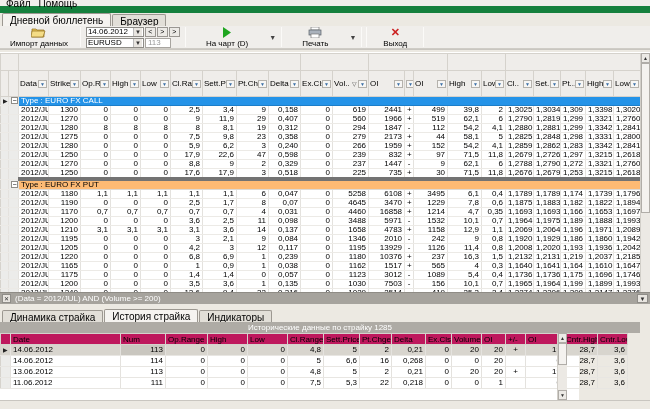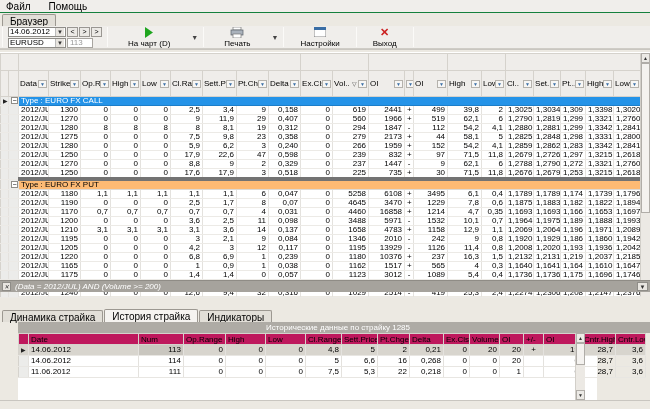--- a/index.html
+++ b/index.html
@@ -3,21 +3,21 @@
 <meta charset="utf-8">
 <style>
   * { box-sizing: border-box; margin: 0; padding: 0; }
   html,body { width:650px; height:409px; overflow:hidden; }
   body {
     font-family:"Liberation Sans", sans-serif;
     background:#ece9e2; color:#000; position:relative; font-size:11px;
   }
   
   .menubar { position:absolute; top:0; left:0; width:650px; height:13px;
-    background:#f0eeeb; border-bottom:1px solid #15803d; display:flex; align-items:center; padding-left:4px; gap:14px; font-size:10px; }
+    background:#f0eeeb; border-bottom:7px solid #15803d; display:flex; align-items:center; padding-left:4px; gap:4px; font-size:10px; }
   .menu-item { padding:0 2px; cursor:default; }
   
   .tabbar { position:absolute; top:13px; left:0; width:650px; height:13px; display:flex; align-items:flex-end; padding-left:2px; }
   .tab { font-size:10px; padding:1px 7px 0 7px; border:1px solid #9c9891; border-bottom:none;
     border-radius:2px 2px 0 0; background:#e2dfd8; margin-right:1px; height:12px; line-height:11px; }
   .tab.active { background:#f5f3f0; height:13px; font-weight:normal; }
   
   .toolbar { position:absolute; top:26px; left:0; width:650px; height:23px;
     background:#f0eeeb; border-bottom:1px solid #cfccc6; display:flex; align-items:stretch; }
   .tsep { width:1px; background:#d2cfc9; border-right:1px solid #fbfaf8; margin:1px 2px; }
@@ -64,33 +64,33 @@
     line-height:5px; text-align:center; vertical-align:middle; }
   .rowmark { font-size:6px; color:#222; }
   th.chdr { border-bottom:1px solid #b4764f; }
   
   .vscroll { position:absolute; right:0; width:10px; background:#ece9e4; border-left:1px solid #d2cfc9; }
   .vscroll.main { top:0; height:243px; }
   .sbtn { height:10px; background:#eceae6; border:1px solid #b0ada8; font-size:5px; text-align:center; line-height:9px; color:#333; }
   .sthumb { background:#f4f2ef; border:1px solid #b0ada8; }
   .vscroll.main .sthumb { height:150px; }
   
-  .filterbar { position:absolute; top:280px; left:0; width:650px; height:12px; background:#a6a39d;
+  .filterbar { position:absolute; top:292px; left:0; width:650px; height:12px; background:#a6a39d;
     display:flex; align-items:center; color:#fff; font-size:8px; gap:4px; padding:0 2px;
-    border-top:1px solid #8f8c86;font-style:italic; }
+    border-top:1px solid #8f8c86; }
   .fclose { width:9px; height:9px; background:#e8e5e0; border:1px solid #8f8d88; color:#333;
     font-size:6px; line-height:8px; text-align:center; flex:none; }
   .fspacer { flex:1; }
   .fmore { width:11px; height:9px; background:#e8e5e0; border:1px solid #8f8d88; color:#333;
     font-size:6px; line-height:8px; text-align:center; flex:none; }
   
   .btabbar { position:absolute; top:308px; left:0; width:650px; height:14px; display:flex; align-items:flex-end; padding-left:2px;
     background:#ece9e2; }
   
-  .bot-grid { position:absolute; top:322px; left:0; width:579px; height:78px; background:#fff;margin-left:18px; }
+  .bot-grid { position:absolute; top:322px; left:0; width:579px; height:78px; background:#fff; }
   .bot-title { height:11px; background:#aeaba5; color:#fff; font-size:8px; line-height:11px; text-align:center; width:640px; }
   table.bgrid { border-collapse:collapse; table-layout:fixed; width:628px; font-size:8px; }
   table.bgrid th { font-weight:normal; background:#be185d; border:1px solid #d5d2cc; height:11px; text-align:left;
     padding:0 2px; overflow:hidden; white-space:nowrap; }
   table.bgrid td { height:11px; line-height:10px; border-right:1px solid #e4e2de; border-bottom:1px solid #e8e6e2;
     padding:0 2px; overflow:hidden; white-space:nowrap; }
   tr.selrow td { background:#d8d5ce; }
   tr.selrow td.focuscell { background:#c9c6bf; }
   .vscroll.bot { top:11px; height:67px; right:12px; }
   .vscroll.bot .sthumb { height:22px; }
@@ -99,24 +99,34 @@
 </style>
 </head>
 <body>
 
 <div class="menubar">
   <span class="menu-item">Файл</span>
   <span class="menu-item">Помощь</span>
 </div>
 
 <div class="tabbar">
+  <span class="tab active">Дневной бюллетень</span>
   <span class="tab">Браузер</span>
 </div>
 
 <div class="toolbar">
+  <div class="tbtn">
+    <span class="ico">
+      <svg width="15" height="11" viewBox="0 0 15 11">
+          <path d="M1 2 h4 l1 1 h7 v7 h-12 z" fill="#e8c558" stroke="#8f6d1e" stroke-width="0.7"></path>
+          <path d="M1 4 h13 l-2 6 h-12 z" fill="#f4dc86" stroke="#8f6d1e" stroke-width="0.7"></path>
+        </svg>
+    </span>
+    <span>Импорт данных</span>
+  </div>
   <div class="tsep"></div>
   <div class="date-block">
     <div class="date-row">
       <div class="combo">
         <span>14.06.2012</span>
         <span class="dd">▼</span>
       </div>
       <span class="navbtn">&lt;</span>
       <span class="navbtn">&gt;</span>
       <span class="navbtn">&gt;</span>
@@ -145,29 +155,20 @@
       <svg width="14" height="11" viewBox="0 0 14 11">
           <rect x="3" y="0" width="8" height="3" fill="#fff" stroke="#777" stroke-width="0.7"></rect>
           <rect x="1" y="3" width="12" height="5" fill="#aab2bc" stroke="#5a6068" stroke-width="0.7"></rect>
           <rect x="3" y="7" width="8" height="4" fill="#fff" stroke="#777" stroke-width="0.7"></rect>
         </svg>
     </span>
     <span>Печать</span>
   </div>
   <span class="dd-arrow">▼</span>
   <div class="tsep"></div>
-  <div class="tbtn" style="padding:0 14px;">
-    <span class="ico">
-      <svg width="12" height="10" viewBox="0 0 12 10">
-          <rect x="0" y="0" width="12" height="10" fill="#fff" stroke="#666" stroke-width="0.8"></rect>
-          <rect x="0" y="0" width="12" height="3" fill="#3a6ea5"></rect>
-        </svg>
-    </span>
-    <span>Настройки</span>
-  </div>
   <div class="tsep"></div>
   <div class="tbtn" style="padding:0 14px;">
     <span class="ico exit-x">✕</span>
     <span>Выход</span>
   </div>
   <div class="tsep"></div>
 </div>
 
 <div class="groove"></div>
 
@@ -948,20 +949,39 @@
           <td class="num">0</td>
           <td class="num">0</td>
           <td class="num">20</td>
           <td class="pm"></td>
           <td class="num">0</td>
           <td class="num">28,7</td>
           <td class="num">3,6</td>
         </tr>
         <tr>
           <td class="ind"></td>
+          <td class="txt">13.06.2012</td>
+          <td class="num">113</td>
+          <td class="num">0</td>
+          <td class="num">0</td>
+          <td class="num">0</td>
+          <td class="num">4,8</td>
+          <td class="num">5</td>
+          <td class="num">2</td>
+          <td class="num">0,21</td>
+          <td class="num">0</td>
+          <td class="num">20</td>
+          <td class="num">20</td>
+          <td class="pm">+</td>
+          <td class="num">19</td>
+          <td class="num">28,7</td>
+          <td class="num">3,6</td>
+        </tr>
+        <tr>
+          <td class="ind"></td>
           <td class="txt">11.06.2012</td>
           <td class="num">111</td>
           <td class="num">0</td>
           <td class="num">0</td>
           <td class="num">0</td>
           <td class="num">7,5</td>
           <td class="num">5,3</td>
           <td class="num">22</td>
           <td class="num">0,218</td>
           <td class="num">0</td>

